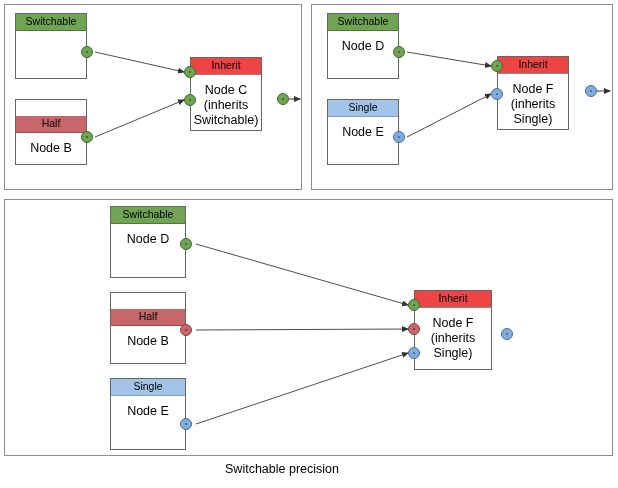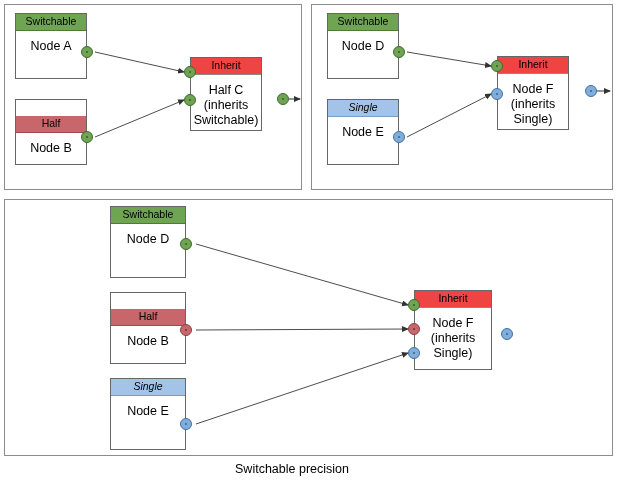--- a/index.html
+++ b/index.html
@@ -46,21 +46,21 @@
     line-height: 15px;
     text-align: center;
     font-size: 10.5px;
     border-bottom: 1px solid #666666;
     color: #000;
     white-space: nowrap;
     overflow: hidden;
   }
   .hdr-green  { background: #6FA453; border-bottom-color: #4e7a36; }
   .hdr-red    { background: #C8676B; border-bottom-color: #9e4b4f; margin-top: 16px; }
-  .hdr-blue   { background: #A3C4E8; border-bottom-color: #7a9dc4; font-style: italic; }
+  .hdr-blue   { background: #A3C4E8; border-bottom-color: #7a9dc4; }
   .hdr-gray   { background: #ef4444; border-bottom-color: #8a8a8a; }
 
   .node-body {
     flex: 1;
     display: flex;
     align-items: flex-start;
     justify-content: center;
     padding-top: 8px;
     font-size: 12.5px;
     line-height: 15px;
@@ -106,21 +106,20 @@
 
   
   #caption {
     position: absolute;
     left: 0;
     top: 462px;
     width: 564px;
     text-align: center;
     font-size: 12.5px;
     color: #000;
-    padding-left: 10px;
   }
 </style>
 </head>
 <body>
 
 <div id="stage">
 
   <svg class="edges" viewBox="0 0 618 488">
     <defs>
       <marker id="arrow" markerWidth="7" markerHeight="7" refX="6" refY="3" orient="auto" markerUnits="userSpaceOnUse">
@@ -144,33 +143,32 @@
       <line x1="196" y1="244" x2="408" y2="305" stroke="#4d4d4d" stroke-width="1" marker-end="url(#arrow)"></line>
       <line x1="196" y1="330" x2="408" y2="329" stroke="#4d4d4d" stroke-width="1" marker-end="url(#arrow)"></line>
       <line x1="196" y1="424" x2="408" y2="353" stroke="#4d4d4d" stroke-width="1" marker-end="url(#arrow)"></line>
     </g>
   </svg>
 
   <div class="panel" id="panel-top-left"></div>
 
   <div class="node" style="left:15px; top:13px; width:72px; height:66px;">
     <div class="node-header hdr-green">Switchable</div>
-    <div class="node-body">Node A</div>
   </div>
   <div class="port port-green" style="left:81px; top:46px;"></div>
 
   <div class="node" style="left:15px; top:99px; width:72px; height:66px;">
     <div class="node-header hdr-red">Half</div>
     <div class="node-body">Node B</div>
   </div>
   <div class="port port-green" style="left:81px; top:131px;"></div>
 
   <div class="node" style="left:190px; top:57px; width:72px; height:74px;">
     <div class="node-header hdr-gray">Inherit</div>
-    <div class="node-body">Half C
+    <div class="node-body">Node C
 (inherits
 Switchable)</div>
   </div>
   <div class="port port-green" style="left:184px; top:66px;"></div>
   <div class="port port-green" style="left:184px; top:94px;"></div>
   <div class="port port-green" style="left:277px; top:93px;"></div>
 
   <div class="panel" id="panel-top-right"></div>
 
   <div class="node" style="left:327px; top:13px; width:72px; height:66px;">

